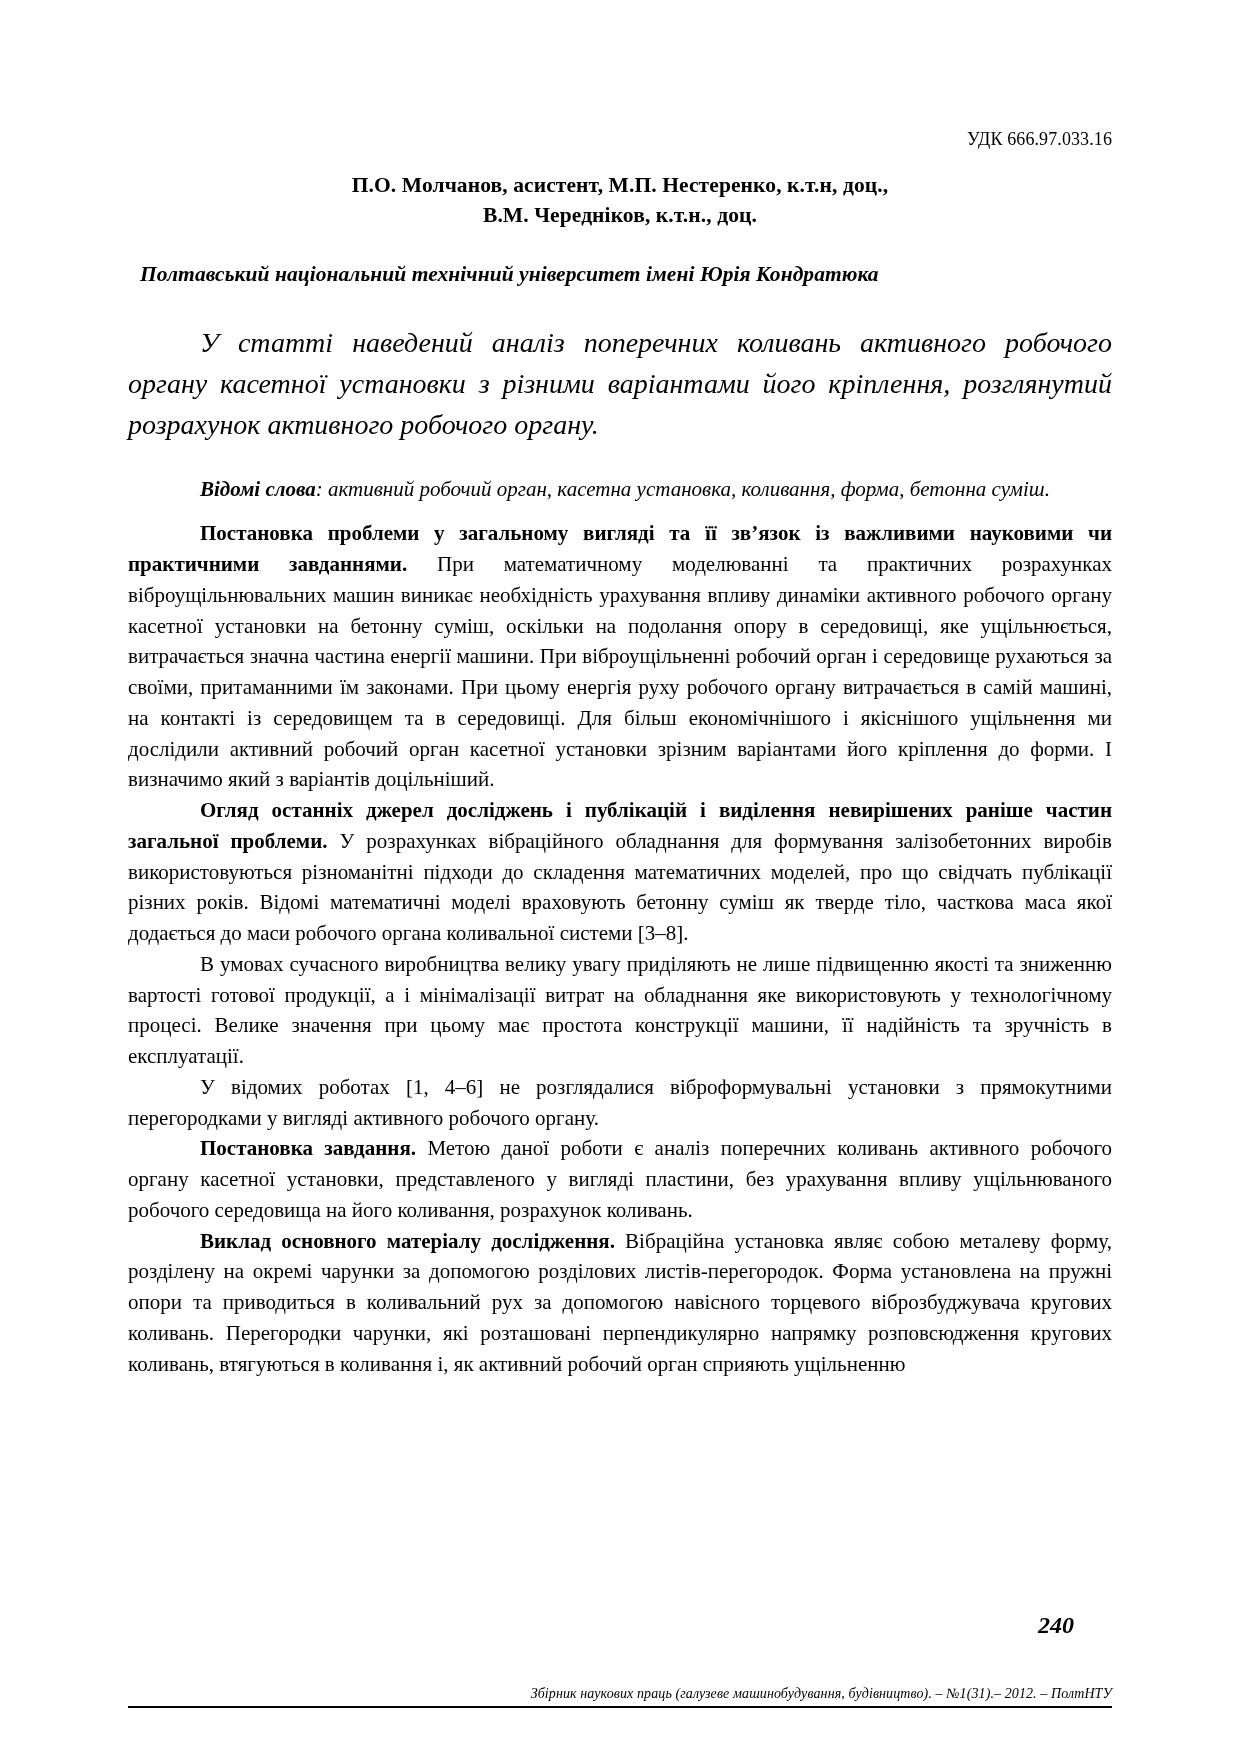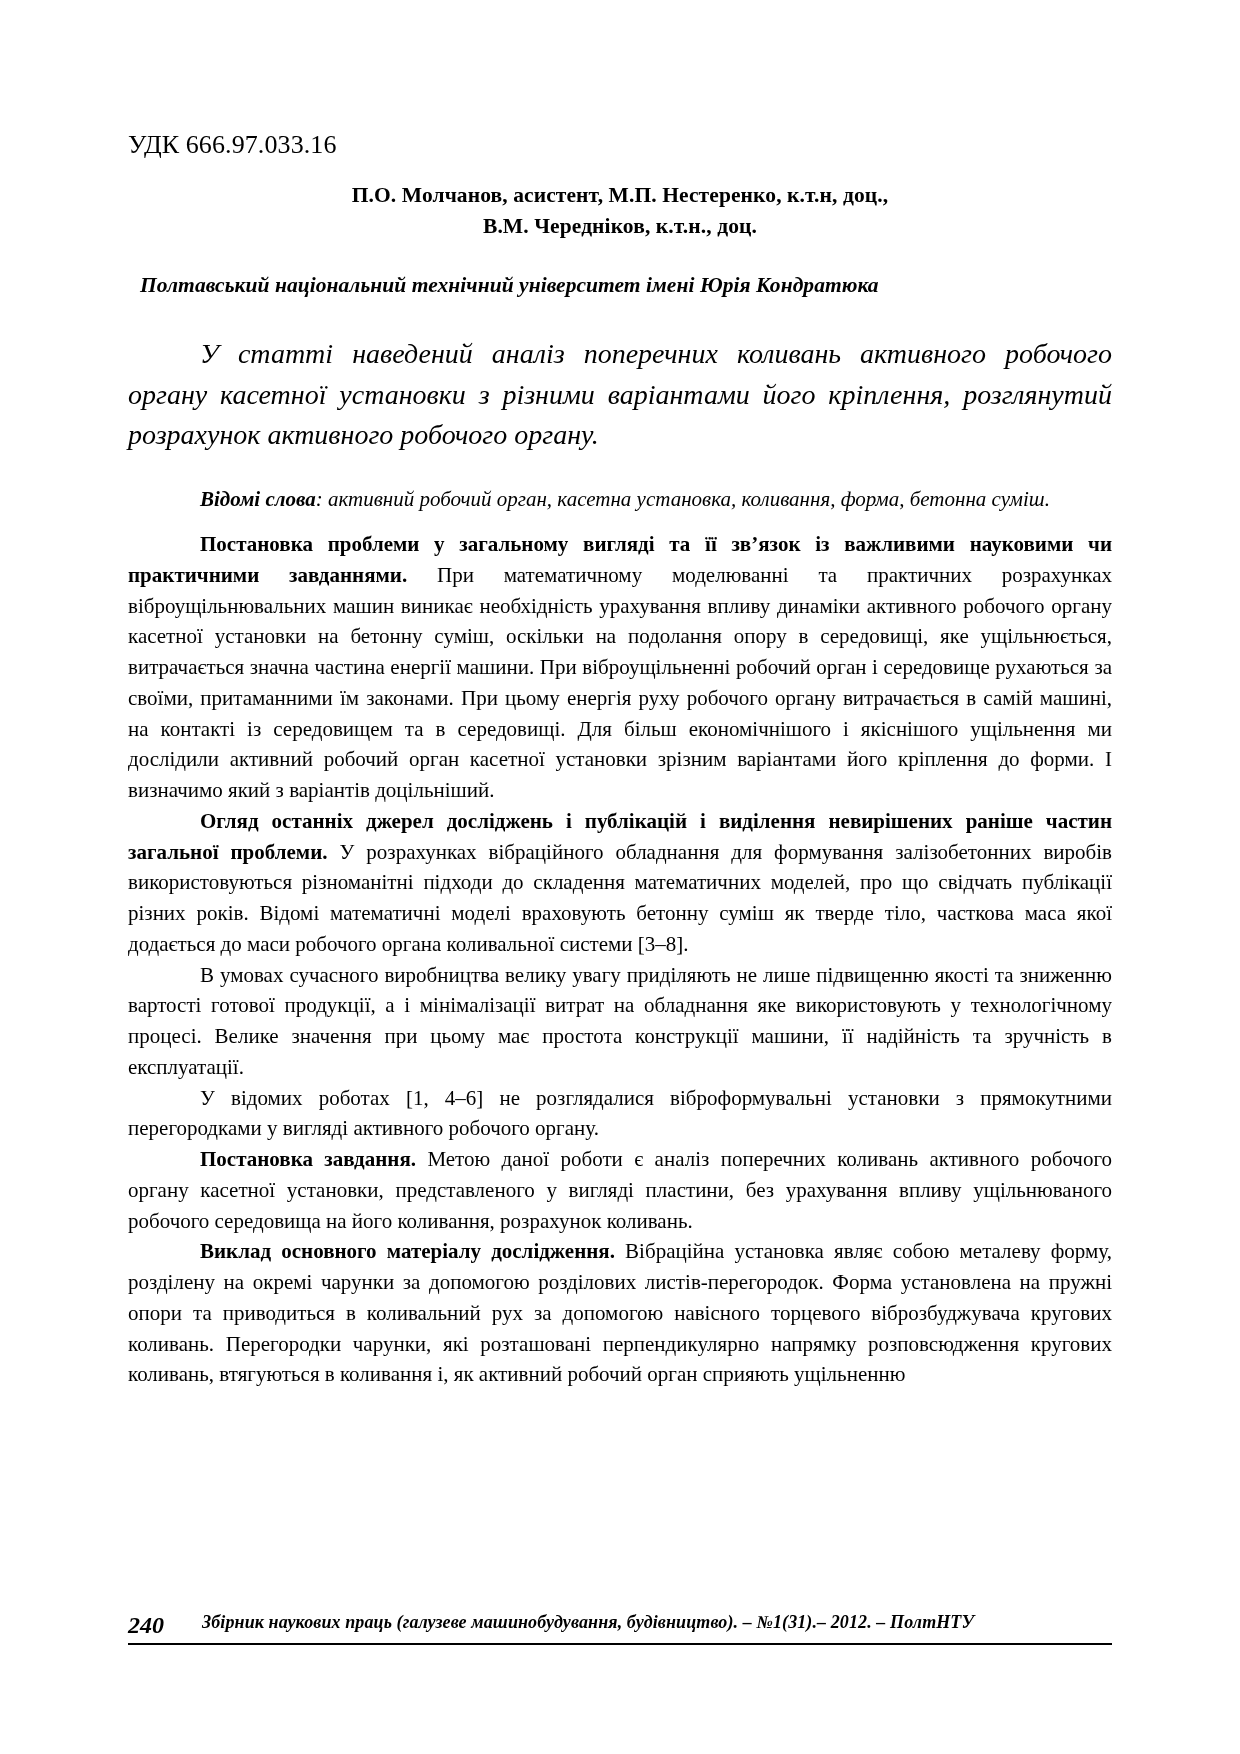--- a/index.html
+++ b/index.html
@@ -27,24 +27,25 @@
 
   .content {
     position: absolute;
     left: 128px;
     top: 128px;
     width: 984px;
   }
 
   
   .udk {
-    font-size: 26px;
+    font-size: 18px;
     line-height: 1.32;
     letter-spacing: 0.1px;
     margin-bottom: 18px;
+    text-align: right;
   }
 
   .authors {
     font-weight: bold;
     font-size: 21.5px;
     line-height: 1.43;
     letter-spacing: 0.1px;
     text-align: center;
   }
   .authors div { white-space: nowrap; }
@@ -117,33 +118,34 @@
     top: 1612px;
     width: 984px;
   }
   .footer-rule {
     border-bottom: 2px solid #000;
     width: 984px;
     margin-top: 4px;
   }
   .footer-row {
     display: flex;
-    align-items: flex-start;
+    align-items: flex-end;
+    flex-direction: column;
   }
   .folio {
     font-weight: bold;
     font-style: italic;
     font-size: 24px;
     width: 74px;
     flex: 0 0 74px;
   }
   .footer-text {
-    font-weight: bold;
+    font-weight: normal;
     font-style: italic;
-    font-size: 18px;
+    font-size: 14px;
     letter-spacing: 0.1px;
     white-space: nowrap;
   }
 </style>
 </head>
 <body>
 
 <div class="page">
 
   <div class="content">

